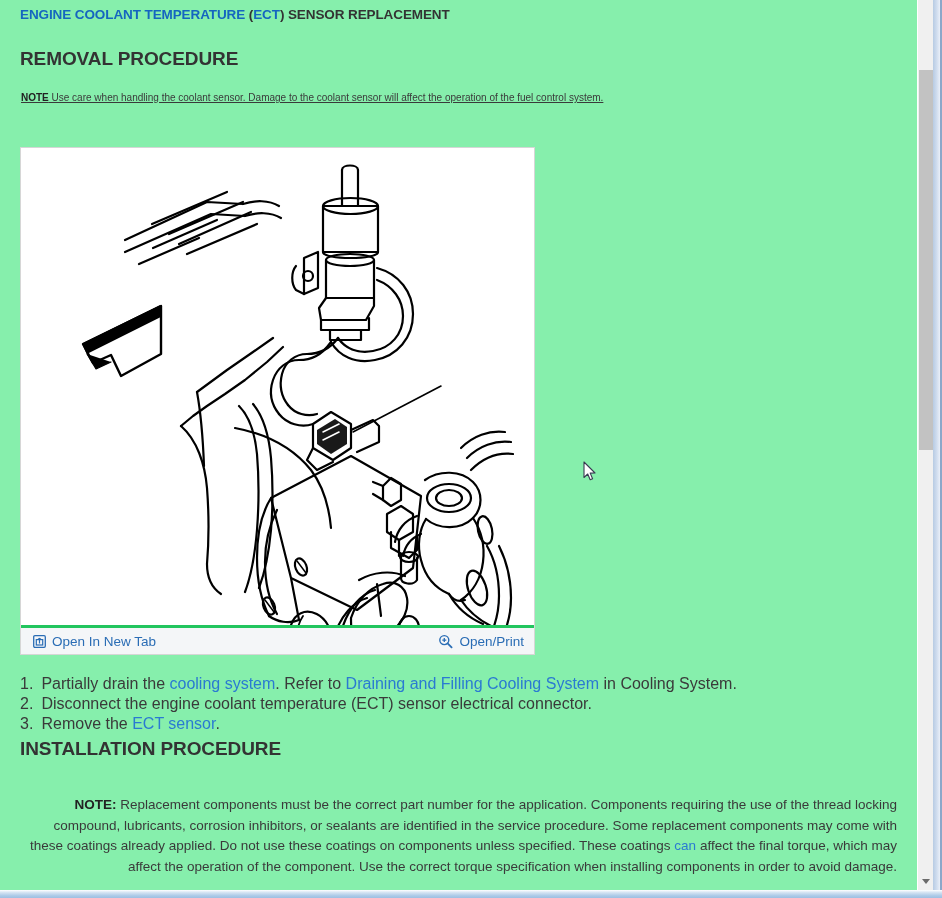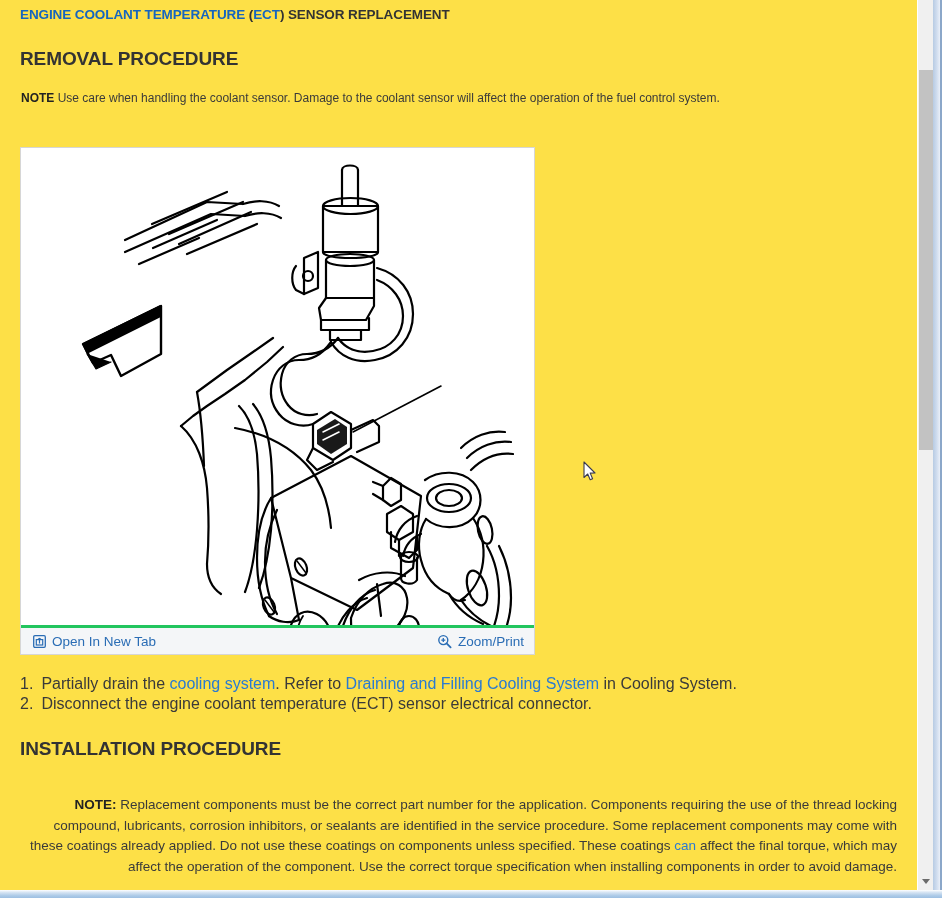--- a/index.html
+++ b/index.html
@@ -15,21 +15,21 @@
     width: 942px; height: 898px;
     background: #ffffff;
   }
 
   
   #content {
     position: absolute;
     left: 0; top: 0;
     width: 917px; height: 890px;
     overflow: hidden;
-    background: #fde047;
+    background: #86efac;
     padding: 0;
   }
 
   .doc-title {
     position: absolute;
     left: 20px; top: 7px;
     font-size: 13.5px;
     font-weight: bold;
     letter-spacing: -0.1px;
     color: #333333;
@@ -44,23 +44,24 @@
     font-weight: bold;
     color: #333333;
     letter-spacing: -0.1px;
   }
   #removal-head { top: 48px; }
   #install-head { top: 738px; }
 
   .note-line {
     position: absolute;
     left: 21px;
-    font-size: 12px;
+    font-size: 10px;
     color: #3a3a3a;
     line-height: 20px;
+    text-decoration: underline;
   }
   #note-removal { top: 88px; width: 880px; }
   .note-label { font-weight: bold; color: #222; }
 
   
   #figure {
     position: absolute;
     left: 20px; top: 147px;
     width: 515px; height: 508px;
     border: 1px solid #d6d6d6;
@@ -339,31 +340,34 @@
         </span>
 
         <span class="tool-link">
           <span class="tool-icon">
             <svg width="15" height="15" viewBox="0 0 15 15" xmlns="http://www.w3.org/2000/svg">
               <circle cx="6.3" cy="6.1" r="4.5" fill="none" stroke="#2a6db5" stroke-width="1.4"></circle>
               <path d="M6.3 4.1 L6.3 8.1 M4.3 6.1 L8.3 6.1" stroke="#2a6db5" stroke-width="1.3"></path>
               <path d="M9.6 9.4 L13.6 13.4" stroke="#2a6db5" stroke-width="1.8" stroke-linecap="round"></path>
             </svg>
           </span>
-          <span>Zoom/Print</span>
+          <span>Open/Print</span>
         </span>
       </div>
     </div>
 
     <div id="steps">
       <div class="step">
         <span class="num">1.</span><span> Partially drain the </span><a class="doclink">cooling system</a><span>. Refer to </span><a class="doclink">Draining and Filling Cooling System</a><span> in Cooling System.</span>
       </div>
       <div class="step">
         <span class="num">2.</span><span> Disconnect the engine coolant temperature (ECT) sensor electrical connector.</span>
+      </div>
+      <div class="step">
+        <span class="num">3.</span><span> Remove the </span><a class="doclink">ECT sensor</a><span>.</span>
       </div>
     </div>
 
     <div id="install-head" class="section-head">INSTALLATION PROCEDURE</div>
 
     <div id="note-install">
       <span class="note-label">NOTE:</span><span> Replacement components must be the correct part number for the application. Components requiring the use of the thread locking compound, lubricants, corrosion inhibitors, or sealants are identified in the service procedure. Some replacement components may come with these coatings already applied. Do not use these coatings on components unless specified. These coatings </span><a class="doclink">can</a><span> affect the final torque, which may affect the operation of the component. Use the correct torque specification when installing components in order to avoid damage.</span>
     </div>
 
   </div>

